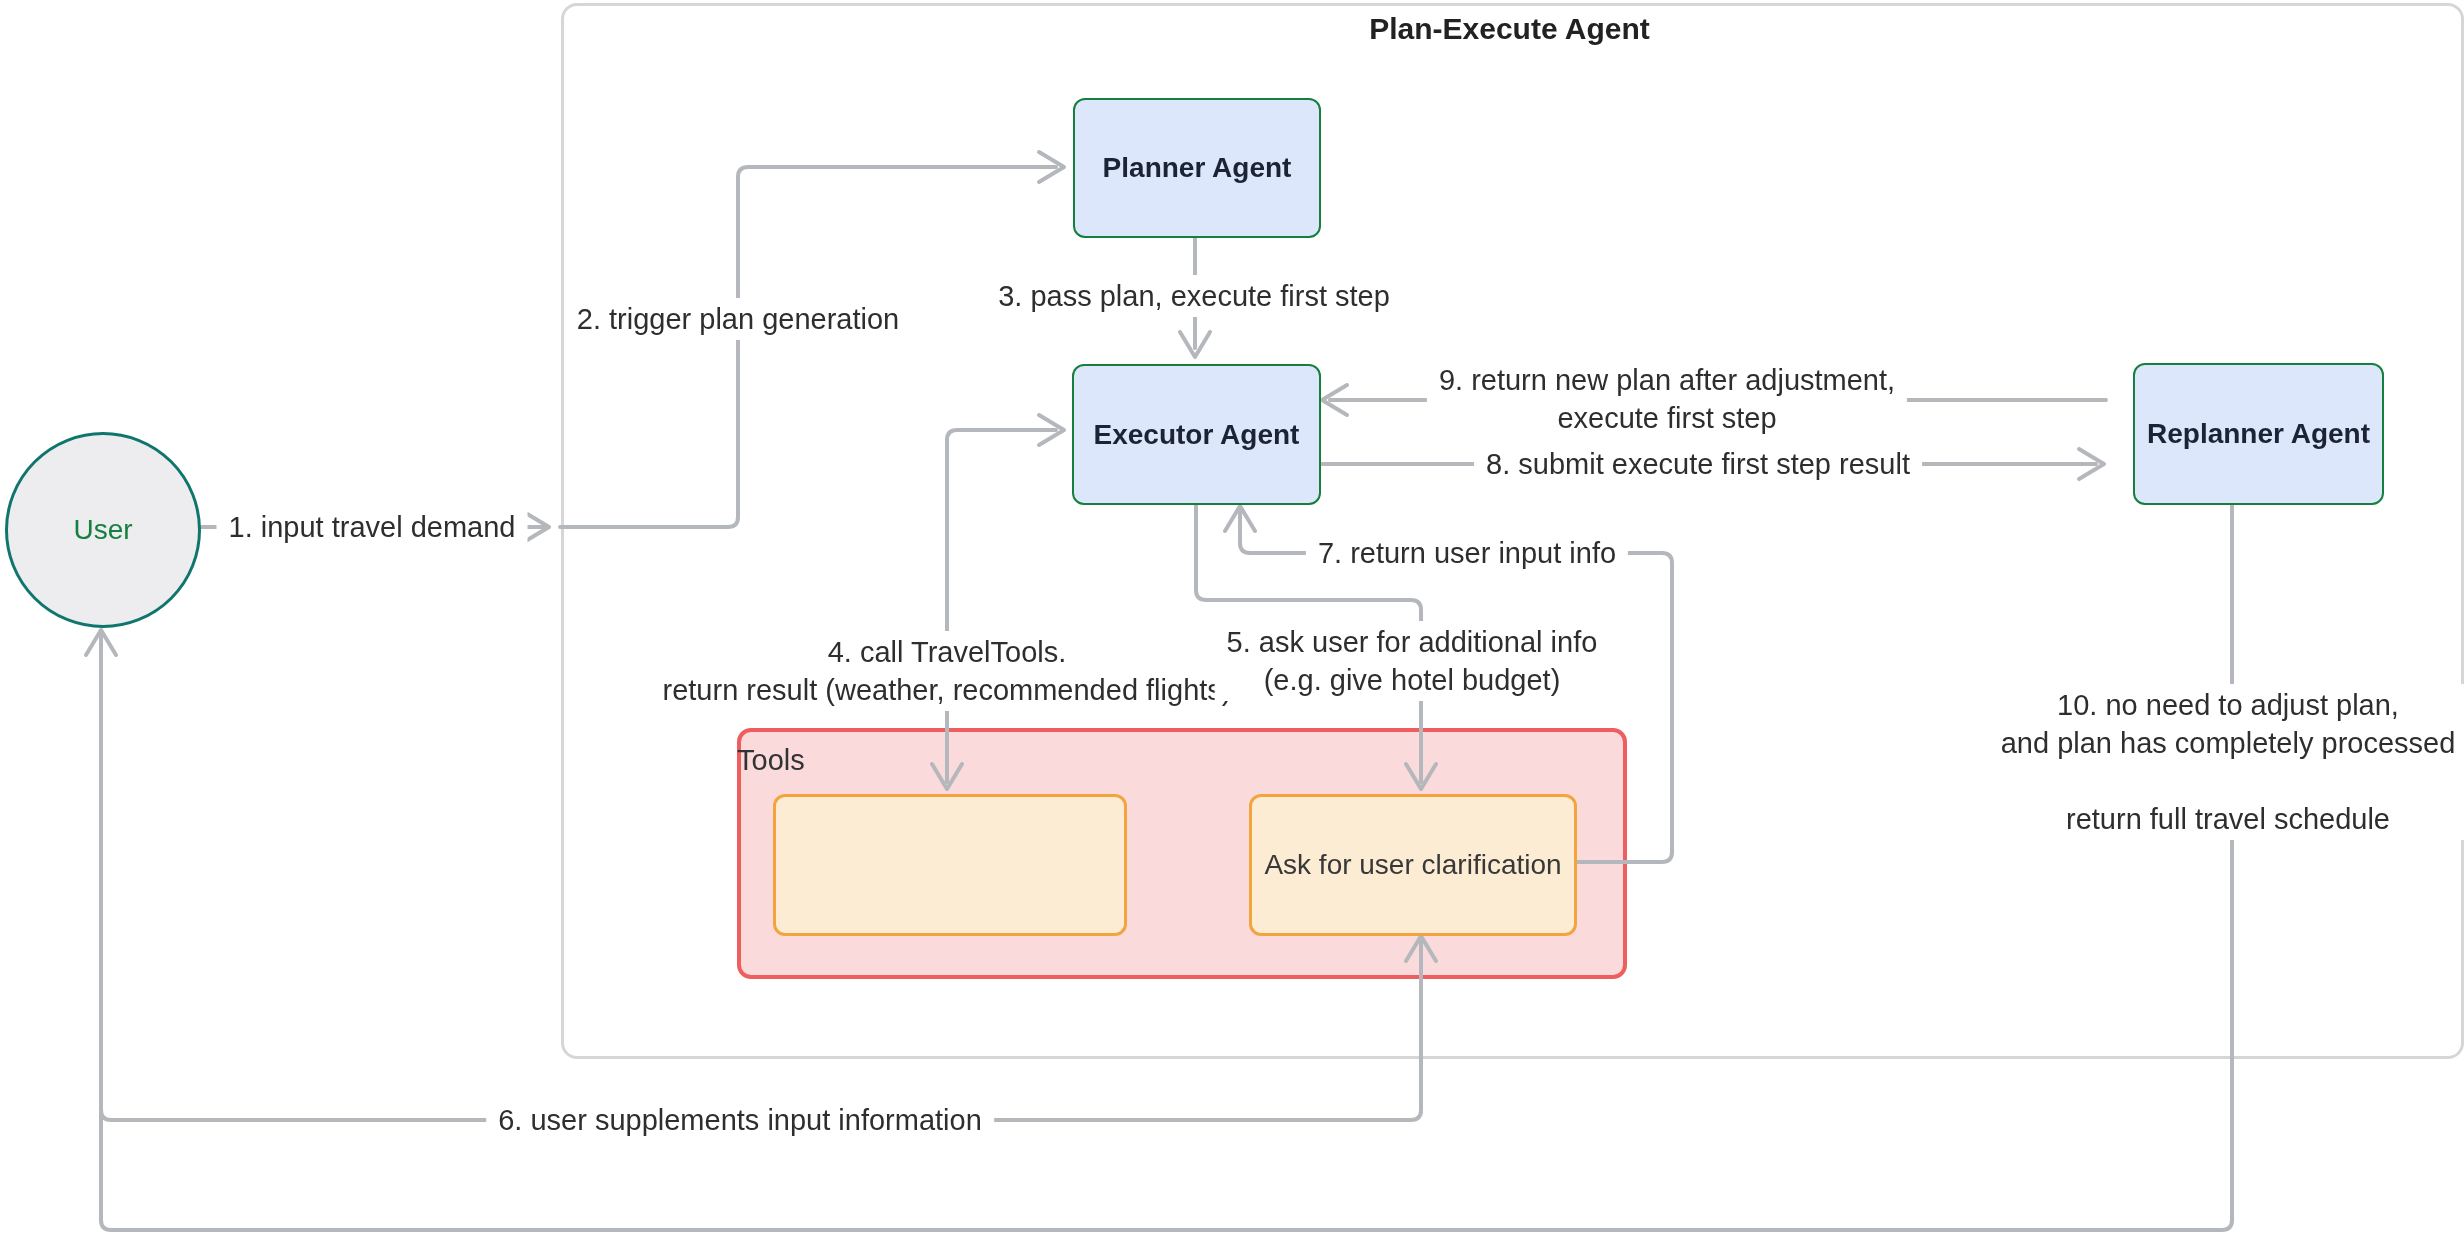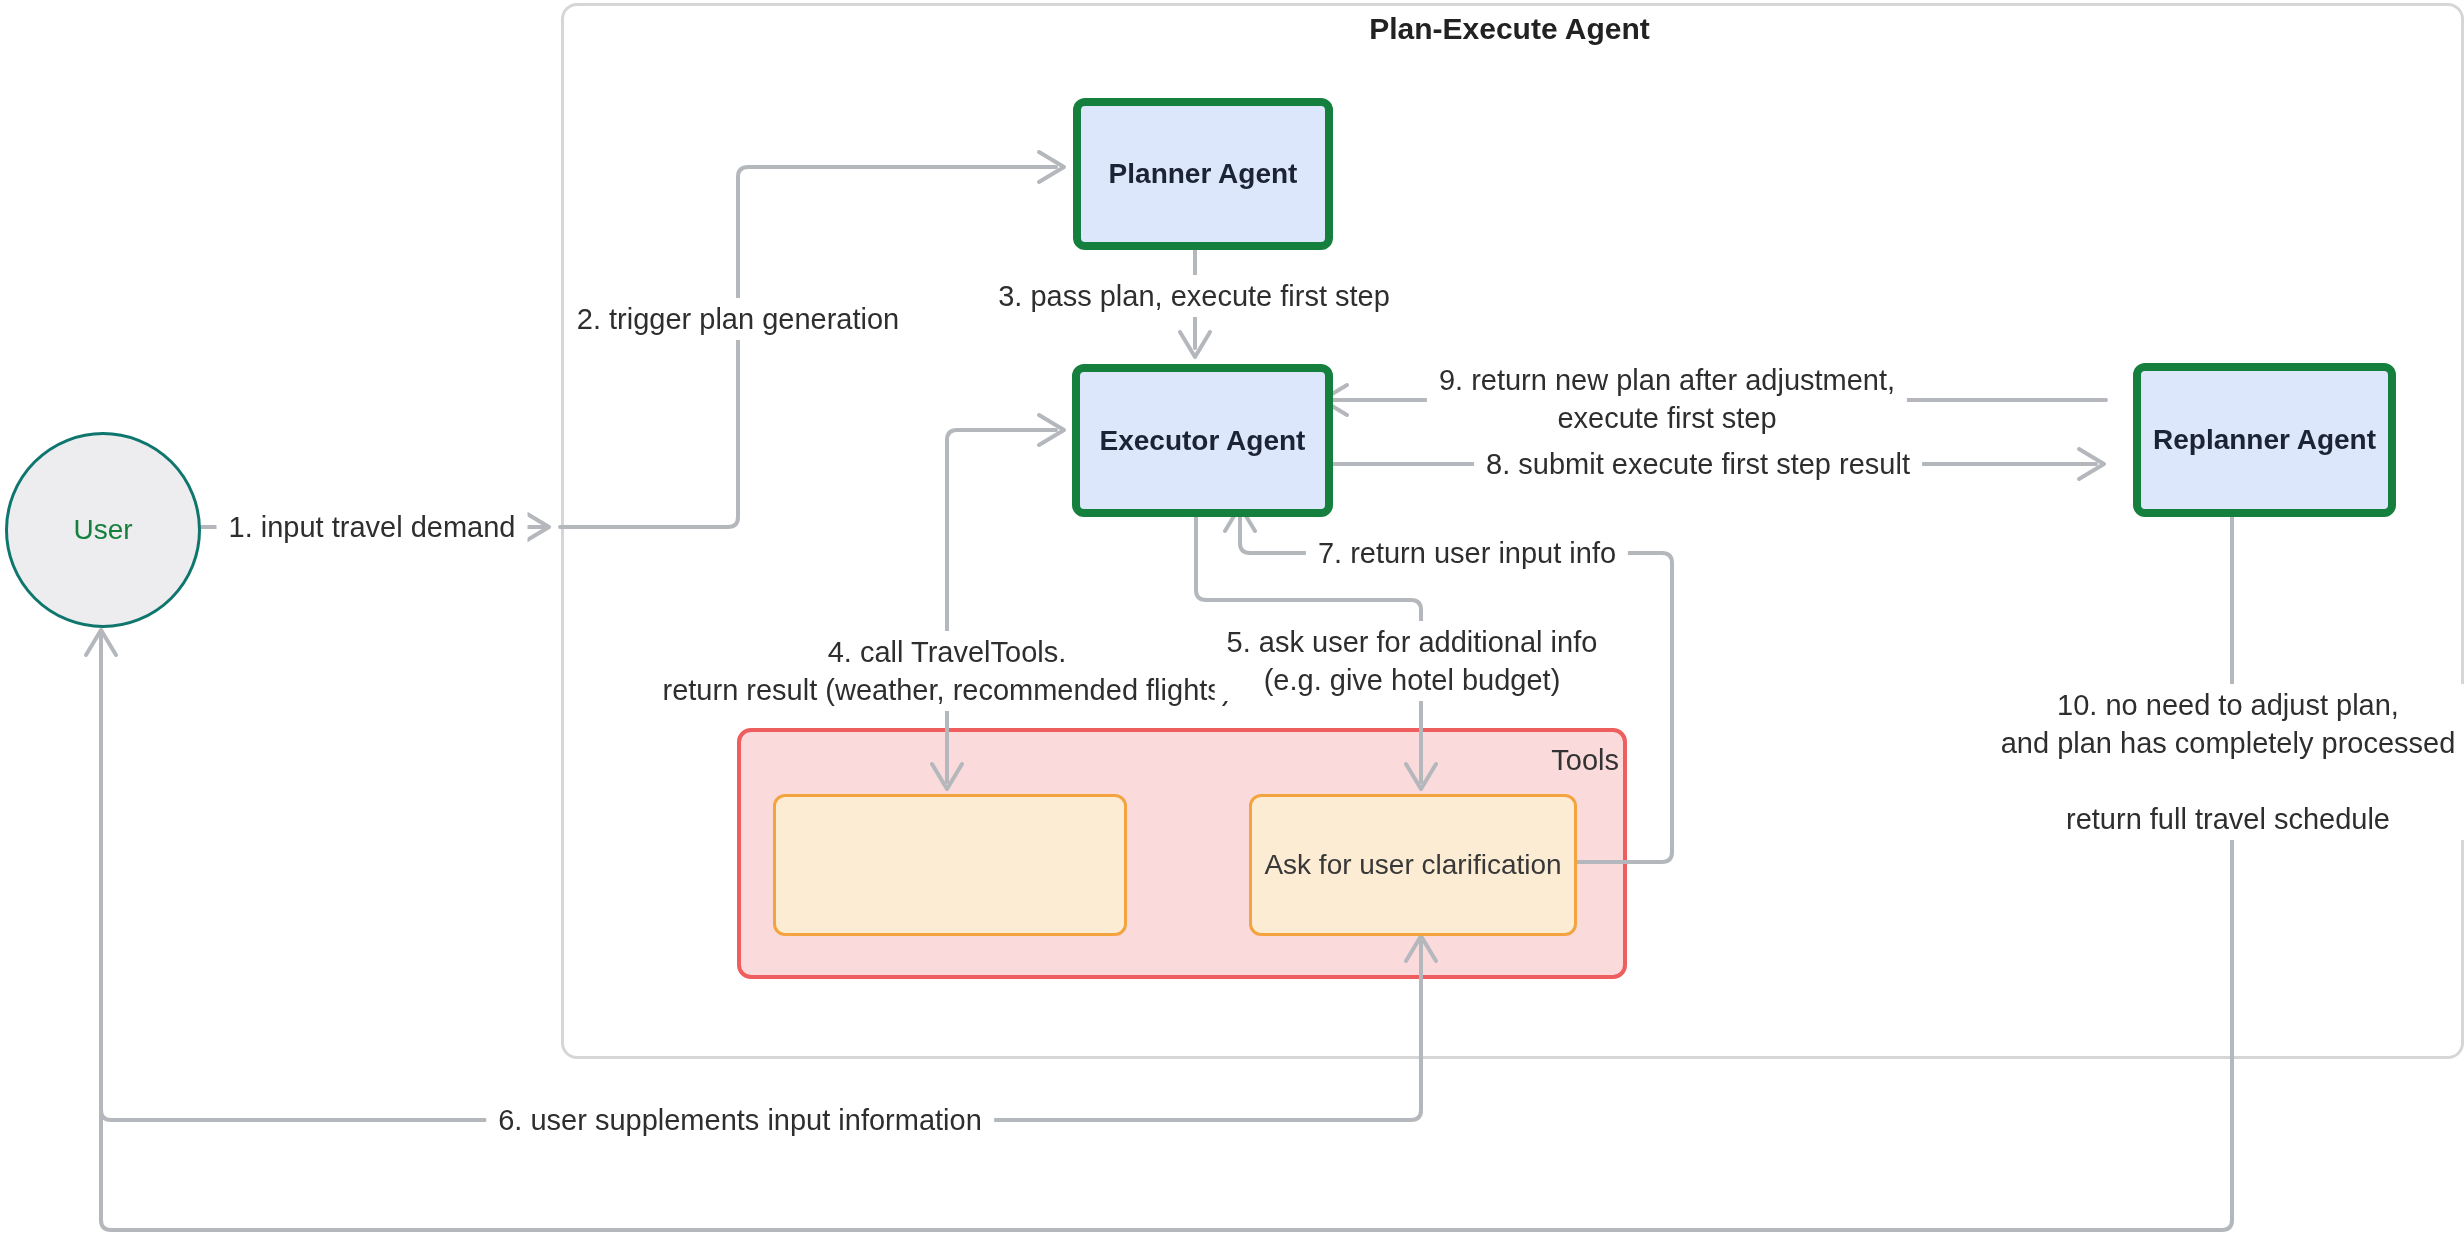--- a/index.html
+++ b/index.html
@@ -4,26 +4,26 @@
 <style>
   html,body{margin:0;padding:0;background:#ffffff;}
   #canvas{position:relative;width:2464px;height:1240px;background:#ffffff;overflow:hidden;
           font-family:"Liberation Sans",sans-serif;}
   .layer{position:absolute;left:0;top:0;}
   
   .outer-box{position:absolute;border:3px solid #d6d6d9;border-radius:16px;background:#ffffff;z-index:1;}
   .outer-title{position:absolute;text-align:center;font-weight:bold;font-size:30px;color:#222;z-index:4;}
   
   .tools-box{position:absolute;background:#fbdadc;border:4px solid #ee5e5e;border-radius:14px;z-index:1;}
-  .tools-title{position:absolute;text-align:right;font-size:29px;color:#333;z-index:2;}
+  .tools-title{position:absolute;text-align:left;font-size:29px;color:#333;z-index:2;}
   svg.edges{z-index:2;}
   .edge{stroke:#b4b7bb;stroke-width:4;fill:none;stroke-linecap:round;stroke-linejoin:round;}
   
   .node{position:absolute;display:flex;align-items:center;justify-content:center;text-align:center;z-index:3;}
-  .agent{background:#dde7fb;border:8px solid #15803d;border-radius:12px;
+  .agent{background:#dde7fb;border:2px solid #15803d;border-radius:12px;
          font-weight:bold;font-size:28px;color:#1b2437;}
   .user-circle{background:#ededef;border:3px solid #0f766e;border-radius:50%;
          font-weight:normal;font-size:28px;color:#15803d;}
   .tool-node{background:#fcecd4;border:3.5px solid #f3a43f;border-radius:12px;
          font-size:28px;color:#383838;line-height:38px;}
   
   .elabel{position:absolute;transform:translate(-50%,-50%);background:#ffffff;
           font-size:29px;color:#2e2e2e;text-align:center;line-height:38px;
           padding:2px 12px;white-space:nowrap;z-index:4;}
   .elabel .ln{display:block;min-height:38px;}

